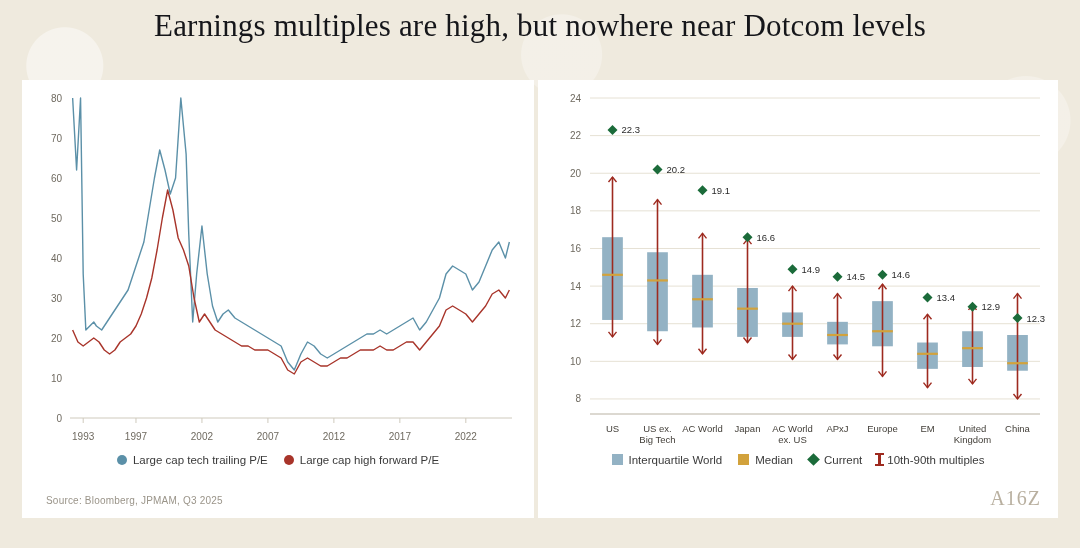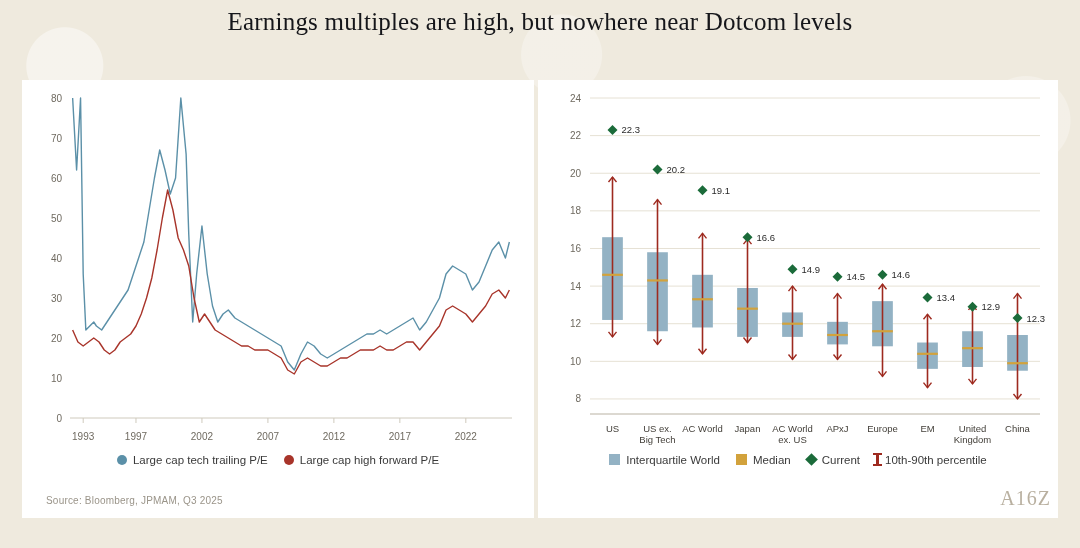--- a/index.html
+++ b/index.html
@@ -18,33 +18,33 @@
       radial-gradient(circle at 28% 70%, rgba(255,255,255,.35) 0 46px, transparent 47px),
       radial-gradient(circle at 52% 10%, rgba(255,255,255,.30) 0 40px, transparent 41px),
       radial-gradient(circle at 78% 58%, rgba(255,255,255,.35) 0 50px, transparent 51px),
       radial-gradient(circle at 95% 22%, rgba(255,255,255,.30) 0 44px, transparent 45px);
     pointer-events:none;
   }
   .title{
     position:absolute;left:0;right:0;top:8px;
     text-align:center;
     font-family:"Liberation Serif", serif;
-    font-size:25px;color:#15161a;letter-spacing:.2px;
+    font-size:31px;color:#15161a;letter-spacing:.2px;
   }
   .panel{
     position:absolute;top:80px;height:438px;background:#ffffff;
   }
   .panel-left{left:22px;width:512px;}
   .panel-right{left:538px;width:520px;}
   .src{
     position:absolute;bottom:12px;left:24px;
     font-size:10px;color:#9a9489;letter-spacing:.2px;
   }
   .logo{
-    position:absolute;right:7px;bottom:8px;
+    position:absolute;right:17px;bottom:8px;
     font-family:"Liberation Serif", serif;
     font-size:20px;color:#b9b0a0;letter-spacing:1px;
   }
   svg{display:block;}
   .legend{
     position:absolute;bottom:52px;left:0;right:0;
     display:flex;justify-content:center;align-items:center;gap:16px;
     font-size:11.5px;color:#3a3a3a;
   }
   .legend .item{display:flex;align-items:center;gap:6px;margin-top:24px;}
@@ -219,17 +219,17 @@
     <div class="item">
       <span class="sq" style="background:#d2a23c"></span>
       <span>Median</span>
     </div>
     <div class="item">
       <span class="diamond" style="background:#1b6b3a"></span>
       <span>Current</span>
     </div>
     <div class="item">
       <span class="bar-ic"></span>
-      <span>10th-90th percentile</span>
+      <span>10th-90th multiples</span>
     </div>
   </div>
   <div class="logo">A16Z</div>
 </div>
 
 </body></html>

